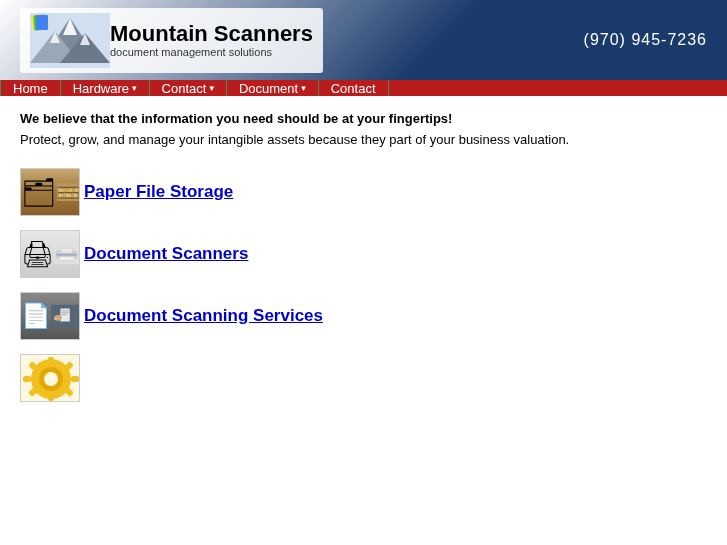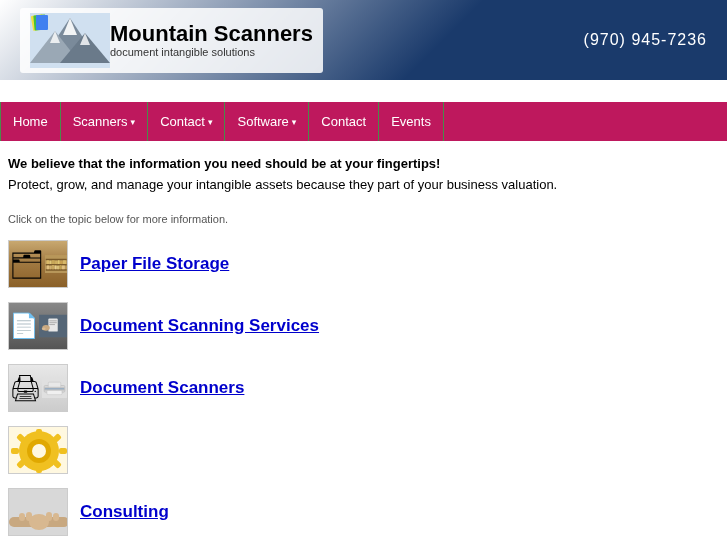--- a/index.html
+++ b/index.html
@@ -26,25 +26,24 @@
     }
     .phone {
       color: #fff;
       font-size: 16px;
       font-weight: normal;
       letter-spacing: 1px;
     }
 
     
     nav {
-      background: #be185d;
+      background: #b91c1c;
       display: flex;
       align-items: stretch;
-      height: 39px;
-      margin-top: 22px;
+      height: 16px;
     }
     .nav-item {
       display: flex;
       align-items: center;
       padding: 0 12px;
       color: #fff;
       font-size: 13px;
       cursor: pointer;
       white-space: nowrap;
       text-decoration: none;
@@ -56,21 +55,21 @@
     .nav-item.active {
       background: #5aaa5a;
     }
     .nav-arrow {
       font-size: 9px;
       margin-left: 3px;
     }
 
     
     .main-content {
-      padding: 15px 8px;
+      padding: 15px 20px;
     }
     .tagline-bold {
       font-weight: bold;
       font-size: 13px;
       margin-bottom: 6px;
     }
     .tagline-sub {
       font-size: 13px;
       margin-bottom: 21px;
     }
@@ -81,21 +80,21 @@
     }
 
     
     .service-list {
       list-style: none;
     }
     .service-item {
       display: flex;
       align-items: center;
       margin-bottom: 14px;
-      gap: 12px;
+      gap: 4px;
     }
     .service-icon {
       width: 60px;
       height: 48px;
       flex-shrink: 0;
       overflow: hidden;
       border: 1px solid #ccc;
     }
     .service-link {
       color: #0000cc;
@@ -172,54 +171,50 @@
       <polygon points="40,5 33,22 47,22" fill="white" opacity="0.9"></polygon>
       <polygon points="25,18 20,30 30,30" fill="white" opacity="0.8"></polygon>
       <polygon points="55,20 50,32 60,32" fill="white" opacity="0.8"></polygon>
 
       <rect x="2" y="2" width="12" height="15" rx="1" fill="#f0e040" transform="rotate(-10 8 10)"></rect>
       <rect x="4" y="2" width="12" height="15" rx="1" fill="#40c040" transform="rotate(-5 10 10)"></rect>
       <rect x="6" y="2" width="12" height="15" rx="1" fill="#4080f0" transform="rotate(0 12 10)"></rect>
     </svg>
     <div>
       <div class="logo-title">Mountain Scanners</div>
-      <div class="logo-subtitle">document intangible solutions</div>
+      <div class="logo-subtitle">document management solutions</div>
     </div>
   </div>
   <div class="phone">(970) 945-7236</div>
 </div>
 
 <nav>
   <a class="nav-item">
     <span>Home</span>
   </a>
   <a class="nav-item">
-    <span>Scanners</span>
+    <span>Hardware</span>
     <span class="nav-arrow">▾</span>
   </a>
   <a class="nav-item">
     <span>Contact</span>
     <span class="nav-arrow">▾</span>
   </a>
   <a class="nav-item">
-    <span>Software</span>
+    <span>Document</span>
     <span class="nav-arrow">▾</span>
   </a>
   <a class="nav-item">
     <span>Contact</span>
-  </a>
-  <a class="nav-item">
-    <span>Events</span>
   </a>
 </nav>
 
 <div class="main-content">
   <p class="tagline-bold">We believe that the information you need should be at your fingertips!</p>
   <p class="tagline-sub">Protect, grow, and manage your intangible assets because they part of your business valuation.</p>
-  <p class="click-instruction">Click on the topic below for more information.</p>
 
   <ul class="service-list">
 
     <li class="service-item">
       <div class="service-icon icon-files">
         <svg width="60" height="48" viewBox="0 0 60 48" xmlns="http://www.w3.org/2000/svg">
           <rect width="60" height="48" fill="#b8975a"></rect>
 
           <rect x="2" y="38" width="56" height="4" fill="#7a5a2a"></rect>
           <rect x="2" y="24" width="56" height="4" fill="#7a5a2a"></rect>
@@ -239,52 +234,52 @@
           <rect x="27" y="15" width="6" height="9" fill="#d0b060" rx="1"></rect>
           <rect x="34" y="14" width="5" height="10" fill="#e0c870" rx="1"></rect>
           <rect x="40" y="15" width="7" height="9" fill="#c8a050" rx="1"></rect>
           <rect x="48" y="14" width="8" height="10" fill="#d8b868" rx="1"></rect>
         </svg>
       </div>
       <a class="service-link">Paper File Storage</a>
     </li>
 
     <li class="service-item">
+      <div class="service-icon icon-scanner">
+        <svg width="60" height="48" viewBox="0 0 60 48" xmlns="http://www.w3.org/2000/svg">
+          <rect width="60" height="48" fill="#e0e0e0"></rect>
+
+          <rect x="5" y="18" width="50" height="16" rx="3" fill="#d8d8d8" stroke="#aaa" stroke-width="1"></rect>
+          <rect x="5" y="22" width="50" height="8" rx="1" fill="#c0c0c0"></rect>
+
+          <rect x="15" y="10" width="30" height="12" rx="2" fill="#e8e8e8" stroke="#bbb" stroke-width="1"></rect>
+
+          <rect x="12" y="30" width="36" height="10" rx="2" fill="#f0f0f0" stroke="#bbb" stroke-width="1"></rect>
+
+          <rect x="7" y="25" width="46" height="2" fill="#4488cc" opacity="0.5"></rect>
+        </svg>
+      </div>
+      <a class="service-link">Document Scanners</a>
+    </li>
+
+    <li class="service-item">
       <div class="service-icon icon-scanning">
         <svg width="60" height="48" viewBox="0 0 60 48" xmlns="http://www.w3.org/2000/svg">
           <rect width="60" height="48" fill="#556677"></rect>
 
           <rect x="20" y="8" width="20" height="28" rx="2" fill="#e8e8e8"></rect>
           <rect x="22" y="12" width="16" height="2" fill="#aaa"></rect>
           <rect x="22" y="16" width="16" height="2" fill="#aaa"></rect>
           <rect x="22" y="20" width="12" height="2" fill="#aaa"></rect>
 
           <ellipse cx="15" cy="28" rx="8" ry="6" fill="#c8a880"></ellipse>
           <ellipse cx="10" cy="30" rx="4" ry="3" fill="#d8b890"></ellipse>
         </svg>
       </div>
       <a class="service-link">Document Scanning Services</a>
-    </li>
-
-    <li class="service-item">
-      <div class="service-icon icon-scanner">
-        <svg width="60" height="48" viewBox="0 0 60 48" xmlns="http://www.w3.org/2000/svg">
-          <rect width="60" height="48" fill="#e0e0e0"></rect>
-
-          <rect x="5" y="18" width="50" height="16" rx="3" fill="#d8d8d8" stroke="#aaa" stroke-width="1"></rect>
-          <rect x="5" y="22" width="50" height="8" rx="1" fill="#c0c0c0"></rect>
-
-          <rect x="15" y="10" width="30" height="12" rx="2" fill="#e8e8e8" stroke="#bbb" stroke-width="1"></rect>
-
-          <rect x="12" y="30" width="36" height="10" rx="2" fill="#f0f0f0" stroke="#bbb" stroke-width="1"></rect>
-
-          <rect x="7" y="25" width="46" height="2" fill="#4488cc" opacity="0.5"></rect>
-        </svg>
-      </div>
-      <a class="service-link">Document Scanners</a>
     </li>
 
     <li class="service-item">
       <div class="service-icon" style="width:60px;height:48px;border:1px solid #ccc;overflow:hidden;flex-shrink:0;">
         <svg width="60" height="48" viewBox="0 0 60 48" xmlns="http://www.w3.org/2000/svg">
           <rect width="60" height="48" fill="#fff8e0"></rect>
 
           <circle cx="30" cy="24" r="20" fill="#f0c020"></circle>
           <circle cx="30" cy="24" r="12" fill="#e0a800"></circle>
           <circle cx="30" cy="24" r="7" fill="#fff8e0"></circle>
@@ -295,34 +290,14 @@
           <rect x="50" y="21" width="8" height="6" rx="2" fill="#f0c020"></rect>
 
           <rect x="8" y="8" width="8" height="6" rx="2" fill="#f0c020" transform="rotate(45 12 11)"></rect>
           <rect x="44" y="8" width="8" height="6" rx="2" fill="#f0c020" transform="rotate(-45 48 11)"></rect>
           <rect x="8" y="34" width="8" height="6" rx="2" fill="#f0c020" transform="rotate(-45 12 37)"></rect>
           <rect x="44" y="34" width="8" height="6" rx="2" fill="#f0c020" transform="rotate(45 48 37)"></rect>
         </svg>
       </div>
     </li>
 
-    <li class="service-item">
-      <div class="service-icon" style="width:60px;height:48px;border:1px solid #ccc;overflow:hidden;flex-shrink:0;">
-        <svg width="60" height="48" viewBox="0 0 60 48" xmlns="http://www.w3.org/2000/svg">
-          <rect width="60" height="48" fill="#d8d8d8"></rect>
-
-          <rect x="0" y="28" width="28" height="10" rx="5" fill="#c8a880"></rect>
-
-          <rect x="32" y="28" width="28" height="10" rx="5" fill="#c8a880"></rect>
-
-          <ellipse cx="30" cy="33" rx="10" ry="8" fill="#d8b890"></ellipse>
-
-          <rect x="10" y="24" width="6" height="8" rx="3" fill="#d8b890"></rect>
-          <rect x="17" y="23" width="6" height="9" rx="3" fill="#d8b890"></rect>
-
-          <rect x="44" y="24" width="6" height="8" rx="3" fill="#d8b890"></rect>
-          <rect x="37" y="23" width="6" height="9" rx="3" fill="#d8b890"></rect>
-        </svg>
-      </div>
-      <a class="service-link">Consulting</a>
-    </li>
   </ul>
 </div>
 
 </body></html>

